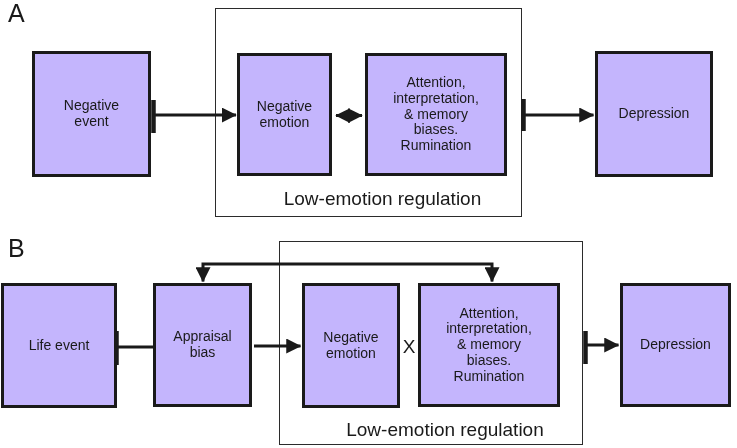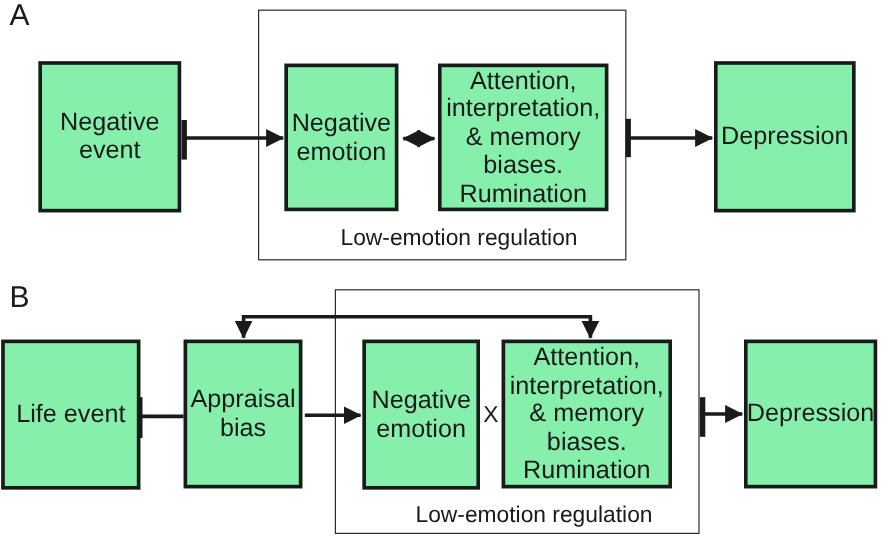--- a/index.html
+++ b/index.html
@@ -9,26 +9,26 @@
     height: 448px;
     background: #ffffff;
     font-family: "Liberation Sans", sans-serif;
     color: #1a1a1a;
     overflow: hidden;
   }
   .box {
     position: absolute;
     box-sizing: border-box;
     border: 3px solid #1a1a1a;
-    background: #86efac;
+    background: #c4b5fd;
     display: flex;
     align-items: center;
     justify-content: center;
     text-align: center;
-    font-size: 21px;
+    font-size: 14px;
     line-height: 1.12;
     white-space: pre-line;
   }
   .container-box {
     position: absolute;
     box-sizing: border-box;
     border: 1.5px solid #2b2b2b;
     background: transparent;
   }
   .panel-label {

